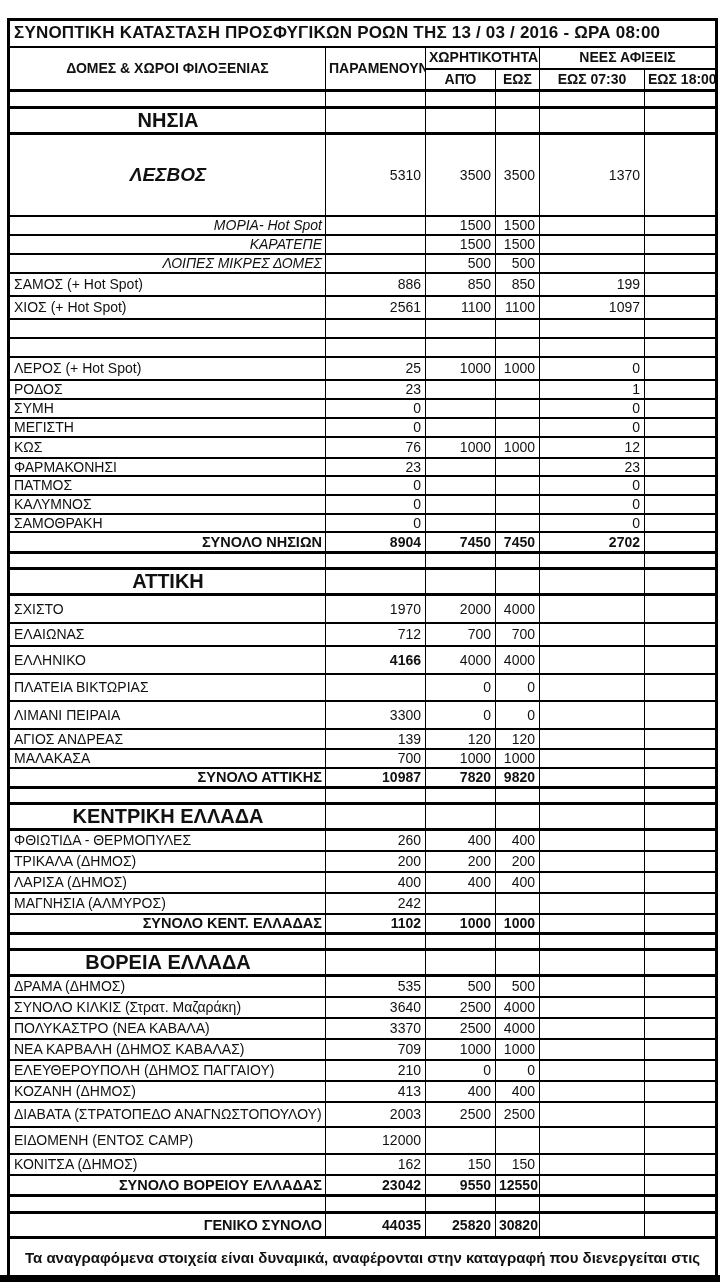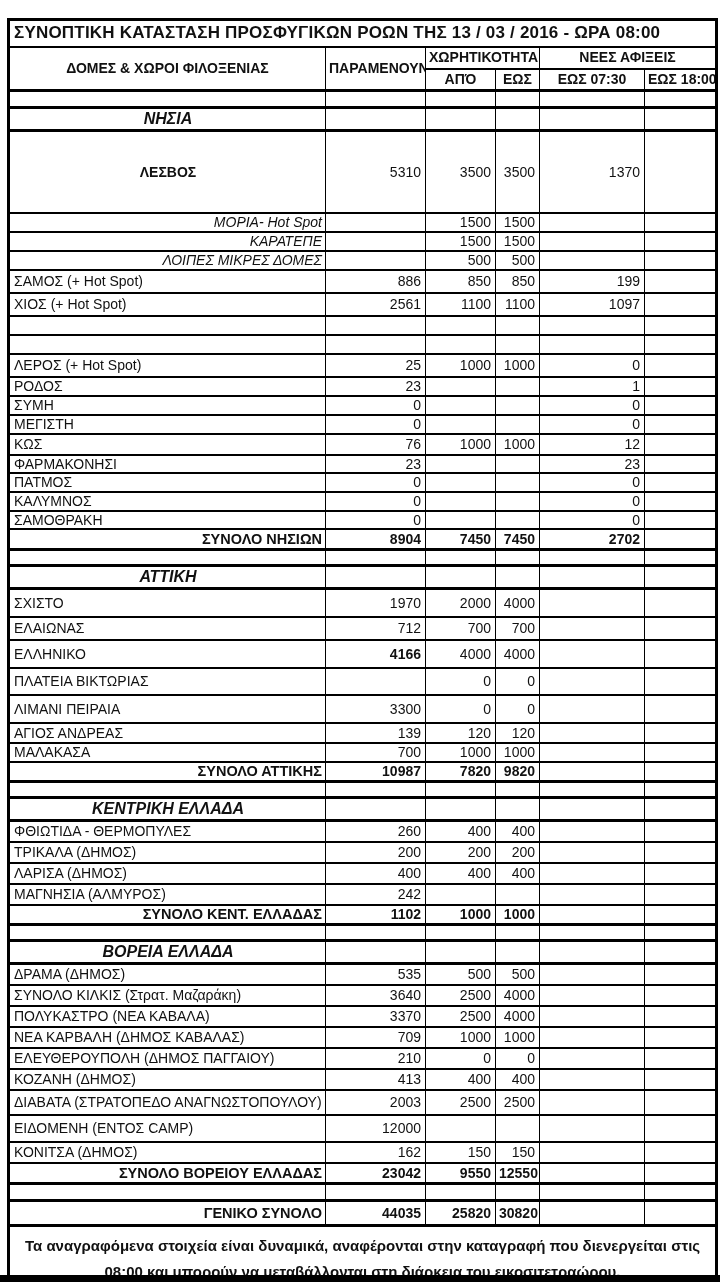--- a/index.html
+++ b/index.html
@@ -27,22 +27,22 @@
   }
   
   tr.head1 td, tr.head2 td { font-weight:bold; text-align:center; font-size:14px; }
   tr.head1 td { border-top-width:2px; }
   tr.head2 td, tr.head1 td[rowspan] { border-bottom:3px solid #000; }
   
   td.c-num { text-align:right; padding-right:4px; }
   td.c-label { text-align:left; padding-left:4px; }
   
   tr.row-section td { border-top:3px solid #000; border-bottom:3px solid #000; }
-  tr.row-section td.c-label { font-weight:bold; text-align:center; font-size:16px;font-style:italic; }
-  tr.row-group td.c-label { font-weight:bold; text-align:center; font-size:14px; }
+  tr.row-section td.c-label { font-weight:bold; text-align:center; font-size:20px; }
+  tr.row-group td.c-label { font-weight:bold; text-align:center; font-size:19px;font-style:italic; }
   tr.row-sub td.c-label { font-style:italic; text-align:right; font-size:14px; }
   tr.row-total td, tr.row-grand td { font-weight:bold; }
   tr.row-total td.c-label, tr.row-grand td.c-label { text-align:right; font-size:14.5px; }
   tr.row-total td { border-bottom:3px solid #000; }
   tr.row-grand td { border-top:3px solid #000; border-bottom:3px solid #000; }
   td.bold { font-weight:bold; }
   
   td.note-cell {
     border-top:3px solid #000;
     font-weight:bold; text-align:center; white-space:normal;

